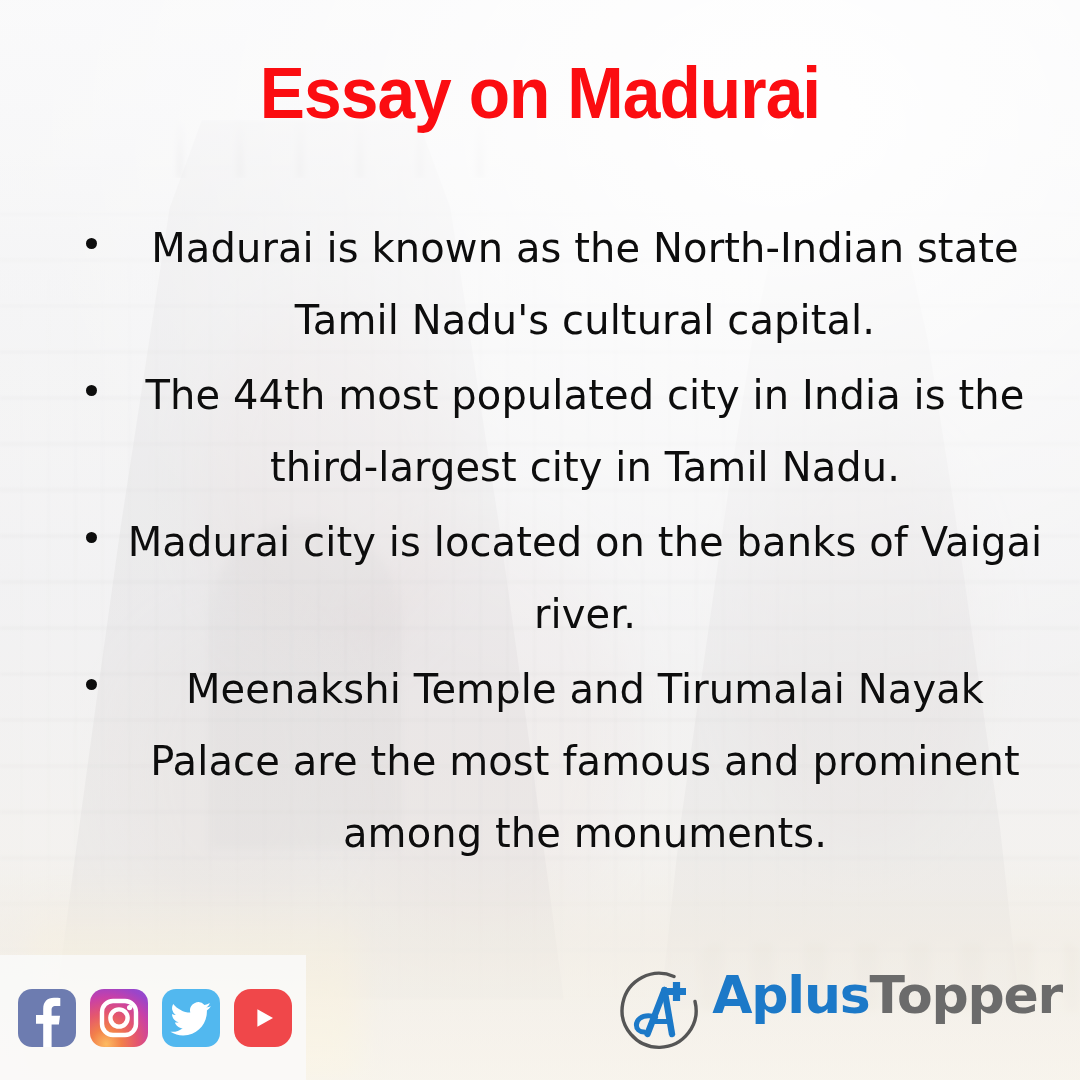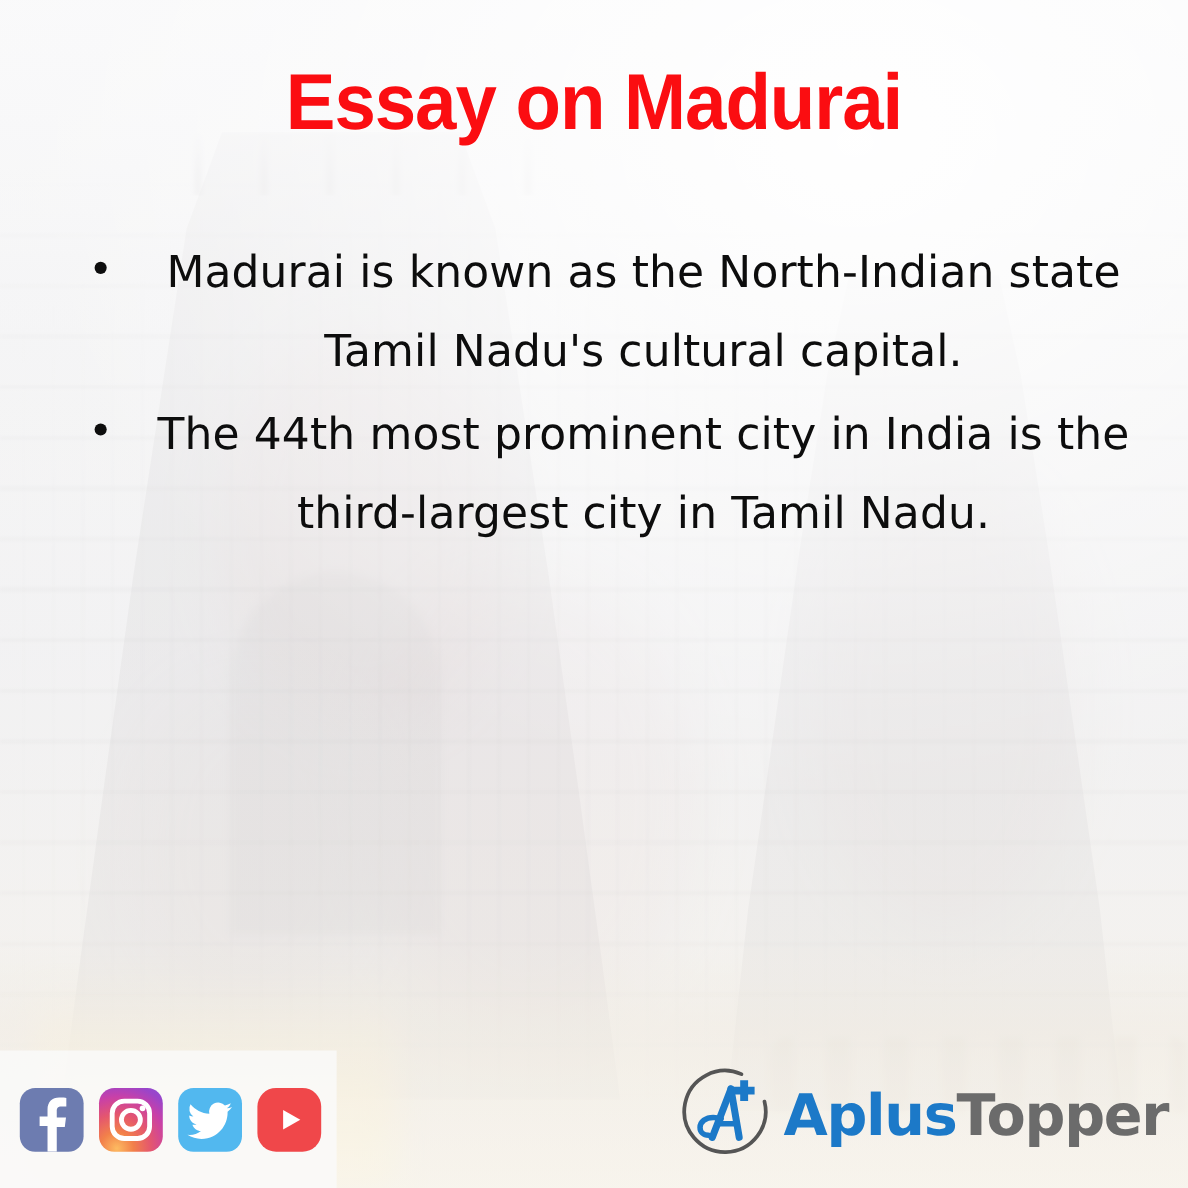--- a/index.html
+++ b/index.html
@@ -157,21 +157,21 @@
 
   .si-fb{background:#6d7cb0;}
   .si-ig{background:
       radial-gradient(circle at 28% 95%, #fdbb61 0%, #f2804a 22%, #e4566f 45%, #c840a8 68%, #9b45c9 86%, #8a4ed6 100%);}
   .si-tw{background:#52b8ef;}
   .si-yt{background:#f0474a;border-radius:17px;}
 
   
   .logo{
     position:absolute;right:18px;bottom:22px;
-    display:flex;align-items:center;gap:6px;
+    display:flex;gap:6px;
   }
   .logo-mark{width:92px;height:92px;flex:0 0 auto;}
   .logo-text{
     font-family:"DejaVu Sans", sans-serif;
     font-weight:bold;font-size:52px;letter-spacing:-1.2px;
     white-space:nowrap;line-height:1;
     transform:translateY(3px);
   }
   .logo-text .a{color:#1c79c8;}
   .logo-text .t{color:#6b6b6b;}
@@ -203,21 +203,29 @@
 
     <div class="title">Essay on Madurai</div>
 
     <div class="bullets">
       <p class="bullet">
         <span class="dot"></span>
         <span>Madurai is known as the North-Indian state Tamil Nadu's cultural capital.</span>
       </p>
       <p class="bullet">
         <span class="dot"></span>
-        <span>The 44th most prominent city in India is the third-largest city in Tamil Nadu.</span>
+        <span>The 44th most populated city in India is the third-largest city in Tamil Nadu.</span>
+      </p>
+      <p class="bullet">
+        <span class="dot"></span>
+        <span>Madurai city is located on the banks of Vaigai river.</span>
+      </p>
+      <p class="bullet">
+        <span class="dot"></span>
+        <span>Meenakshi Temple and Tirumalai Nayak Palace are the most famous and prominent among the monuments.</span>
       </p>
     </div>
 
     <div class="social-panel">
 
       <div class="si si-fb" title="Facebook">
         <svg viewBox="0 0 58 58" aria-hidden="true">
           <path fill="#ffffff" d="M33.6 58V35.6h7.3l1.1-8.8h-8.4v-5.6c0-2.5.7-4.2 4.3-4.2h4.4V9.1c-.8-.1-3.4-.3-6.4-.3-6.4 0-10.7 3.9-10.7 11v6.1h-7.2v8.8h7.2V58z"></path>
         </svg>
       </div>

